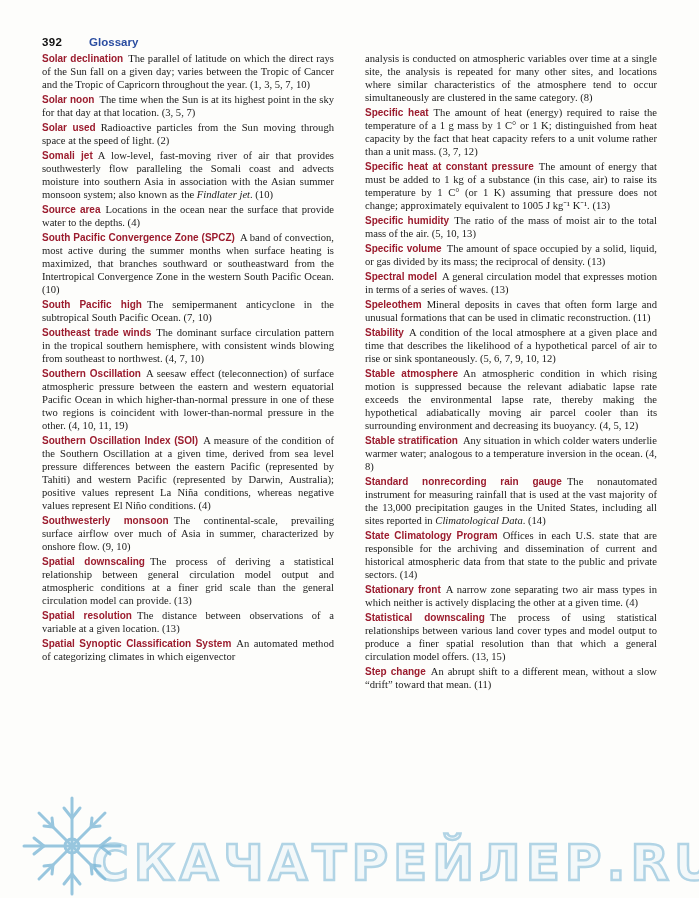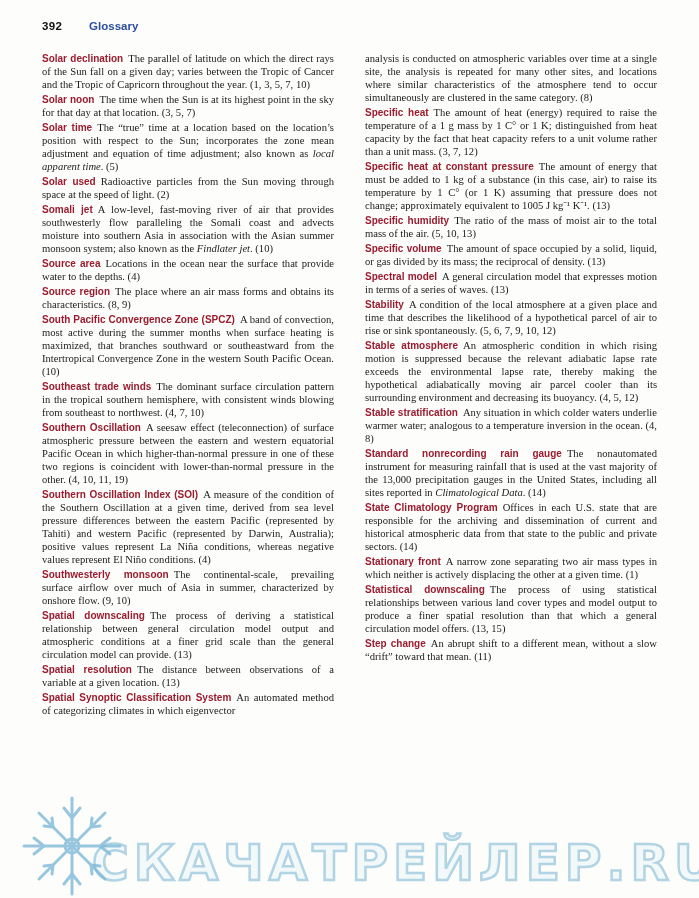--- a/index.html
+++ b/index.html
@@ -25,20 +25,21 @@
     font-weight: bold;
     font-size: 11.5px;
     color: #111111;
     letter-spacing: 0.3px;
   }
   .page-title {
     font-weight: bold;
     font-size: 11.5px;
     color: var(--title, #2b4da0);
     margin-left: 27px;
+    margin-top: 16px;
   }
   .columns {
     position: absolute;
     top: 52px;
     left: 42px;
     right: 42px;
     display: flex;
     gap: 31px;
   }
   .column { flex: 1 1 0; min-width: 0; }
@@ -89,47 +90,47 @@
 
   <div class="header">
     <span class="page-number">392</span>
     <span class="page-title">Glossary</span>
   </div>
 
   <div class="columns">
     <div class="column">
         <p class="entry"><span class="term">Solar declination</span><span>The parallel of latitude on which the direct rays of the Sun fall on a given day; varies between the Tropic of Cancer and the Tropic of Capricorn throughout the year. (1, 3, 5, 7, 10)</span></p>
         <p class="entry"><span class="term">Solar noon</span><span>The time when the Sun is at its highest point in the sky for that day at that location. (3, 5, 7)</span></p>
-        <p class="entry"><span class="term">Solar time</span><span>The “true” time at a location based on the location’s position with respect to the Sun; incorporates the zone mean adjustment and equation of time adjustment; also known as </span><i>local apparent time</i><span>. (5)</span></p>
         <p class="entry"><span class="term">Solar used</span><span>Radioactive particles from the Sun moving through space at the speed of light. (2)</span></p>
         <p class="entry"><span class="term">Somali jet</span><span>A low-level, fast-moving river of air that provides southwesterly flow paralleling the Somali coast and advects moisture into southern Asia in association with the Asian summer monsoon system; also known as the </span><i>Findlater jet</i><span>. (10)</span></p>
         <p class="entry"><span class="term">Source area</span><span>Locations in the ocean near the surface that provide water to the depths. (4)</span></p>
-        <p class="entry"><span class="term">Source region</span><span>The place where an air mass forms and obtains its characteristics. (8, 9)</span></p>
         <p class="entry"><span class="term">South Pacific Convergence Zone (SPCZ)</span><span>A band of convection, most active during the summer months when surface heating is maximized, that branches southward or southeastward from the Intertropical Convergence Zone in the western South Pacific Ocean. (10)</span></p>
+        <p class="entry"><span class="term">South Pacific high</span><span>The semipermanent anticyclone in the subtropical South Pacific Ocean. (7, 10)</span></p>
         <p class="entry"><span class="term">Southeast trade winds</span><span>The dominant surface circulation pattern in the tropical southern hemisphere, with consistent winds blowing from southeast to northwest. (4, 7, 10)</span></p>
         <p class="entry"><span class="term">Southern Oscillation</span><span>A seesaw effect (teleconnection) of surface atmospheric pressure between the eastern and western equatorial Pacific Ocean in which higher-than-normal pressure in one of these two regions is coincident with lower-than-normal pressure in the other. (4, 10, 11, 19)</span></p>
         <p class="entry"><span class="term">Southern Oscillation Index (SOI)</span><span>A measure of the condition of the Southern Oscillation at a given time, derived from sea level pressure differences between the eastern Pacific (represented by Tahiti) and western Pacific (represented by Darwin, Australia); positive values represent La Niña conditions, whereas negative values represent El Niño conditions. (4)</span></p>
         <p class="entry"><span class="term">Southwesterly monsoon</span><span>The continental-scale, prevailing surface airflow over much of Asia in summer, characterized by onshore flow. (9, 10)</span></p>
         <p class="entry"><span class="term">Spatial downscaling</span><span>The process of deriving a statistical relationship between general circulation model output and atmospheric conditions at a finer grid scale than the general circulation model can provide. (13)</span></p>
         <p class="entry"><span class="term">Spatial resolution</span><span>The distance between observations of a variable at a given location. (13)</span></p>
         <p class="entry"><span class="term">Spatial Synoptic Classification System</span><span>An automated method of categorizing climates in which eigenvector</span></p>
       </div>
     <div class="column">
         <p class="entry"><span>analysis is conducted on atmospheric variables over time at a single site, the analysis is repeated for many other sites, and locations where similar characteristics of the atmosphere tend to occur simultaneously are clustered in the same category. (8)</span></p>
         <p class="entry"><span class="term">Specific heat</span><span>The amount of heat (energy) required to raise the temperature of a 1 g mass by 1 C° or 1 K; distinguished from heat capacity by the fact that heat capacity refers to a unit volume rather than a unit mass. (3, 7, 12)</span></p>
         <p class="entry"><span class="term">Specific heat at constant pressure</span><span>The amount of energy that must be added to 1 kg of a substance (in this case, air) to raise its temperature by 1 C° (or 1 K) assuming that pressure does not change; approximately equivalent to 1005 J kg⁻¹ K⁻¹. (13)</span></p>
         <p class="entry"><span class="term">Specific humidity</span><span>The ratio of the mass of moist air to the total mass of the air. (5, 10, 13)</span></p>
         <p class="entry"><span class="term">Specific volume</span><span>The amount of space occupied by a solid, liquid, or gas divided by its mass; the reciprocal of density. (13)</span></p>
         <p class="entry"><span class="term">Spectral model</span><span>A general circulation model that expresses motion in terms of a series of waves. (13)</span></p>
+        <p class="entry"><span class="term">Speleothem</span><span>Mineral deposits in caves that often form large and unusual formations that can be used in climatic reconstruction. (11)</span></p>
         <p class="entry"><span class="term">Stability</span><span>A condition of the local atmosphere at a given place and time that describes the likelihood of a hypothetical parcel of air to rise or sink spontaneously. (5, 6, 7, 9, 10, 12)</span></p>
         <p class="entry"><span class="term">Stable atmosphere</span><span>An atmospheric condition in which rising motion is suppressed because the relevant adiabatic lapse rate exceeds the environmental lapse rate, thereby making the hypothetical adiabatically moving air parcel cooler than its surrounding environment and decreasing its buoyancy. (4, 5, 12)</span></p>
         <p class="entry"><span class="term">Stable stratification</span><span>Any situation in which colder waters underlie warmer water; analogous to a temperature inversion in the ocean. (4, 8)</span></p>
         <p class="entry"><span class="term">Standard nonrecording rain gauge</span><span>The nonautomated instrument for measuring rainfall that is used at the vast majority of the 13,000 precipitation gauges in the United States, including all sites reported in </span><i>Climatological Data</i><span>. (14)</span></p>
         <p class="entry"><span class="term">State Climatology Program</span><span>Offices in each U.S. state that are responsible for the archiving and dissemination of current and historical atmospheric data from that state to the public and private sectors. (14)</span></p>
-        <p class="entry"><span class="term">Stationary front</span><span>A narrow zone separating two air mass types in which neither is actively displacing the other at a given time. (1)</span></p>
+        <p class="entry"><span class="term">Stationary front</span><span>A narrow zone separating two air mass types in which neither is actively displacing the other at a given time. (4)</span></p>
         <p class="entry"><span class="term">Statistical downscaling</span><span>The process of using statistical relationships between various land cover types and model output to produce a finer spatial resolution than that which a general circulation model offers. (13, 15)</span></p>
         <p class="entry"><span class="term">Step change</span><span>An abrupt shift to a different mean, without a slow “drift” toward that mean. (11)</span></p>
       </div>
   </div>
 
   <div class="watermark-snowflake">
     <svg width="104" height="104" viewBox="0 0 104 104" fill="none">
       <g stroke="currentColor" stroke-width="3" stroke-linecap="round">
         <line x1="52" y1="4" x2="52" y2="100"></line>
         <line x1="4" y1="52" x2="100" y2="52"></line>

